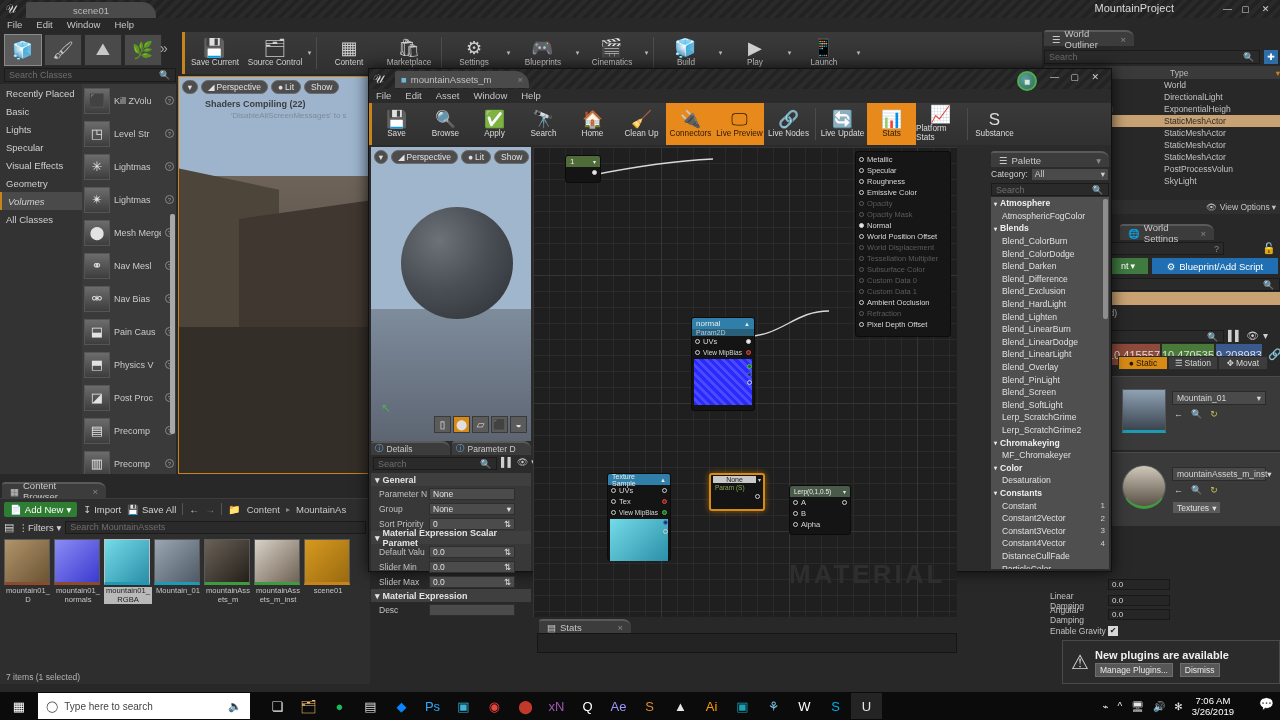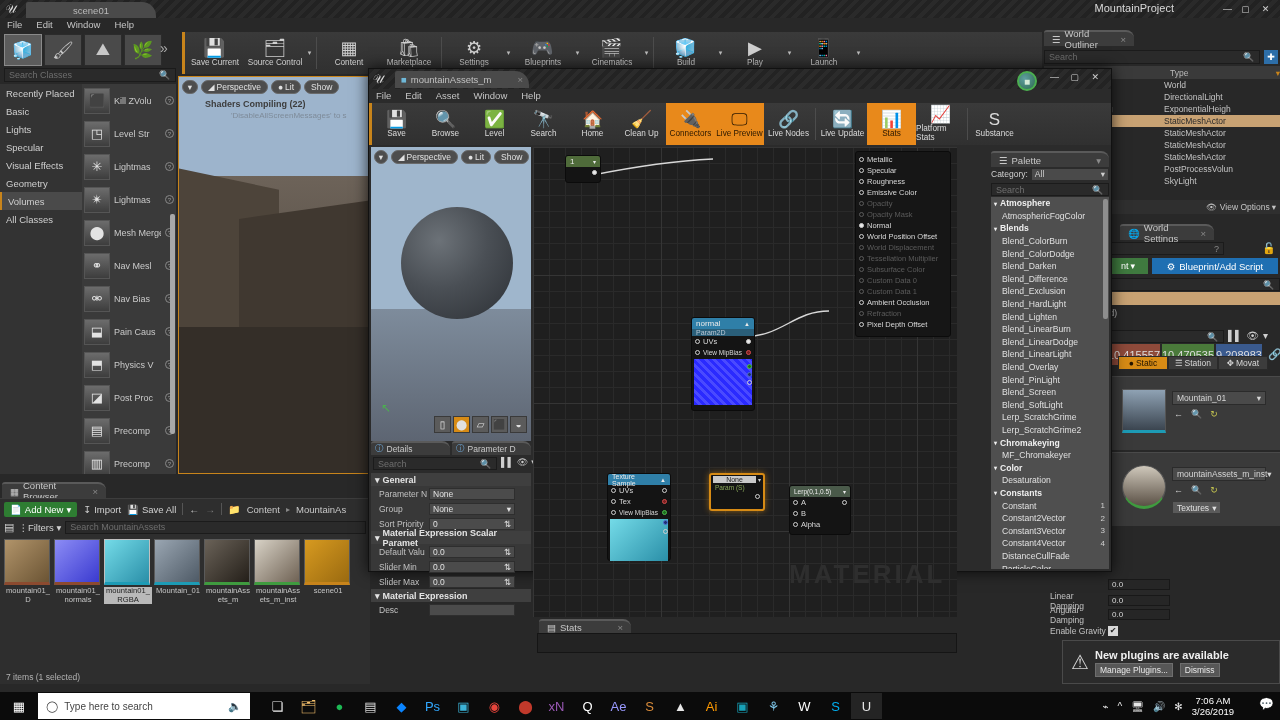--- a/index.html
+++ b/index.html
@@ -48,21 +48,21 @@
   
   #modesTabs { left:4px; top:34px; width:172px; height:34px; display:flex; gap:2px; }
   .modeBtn { width:38px; height:32px; background:#4a4a4a; border:1px solid #2b2b2b;
      display:flex; align-items:center; justify-content:center; font-size:17px; }
   .modeBtn.sel { background:#5c5c5c; border-color:#8a8a8a; }
   #modesMore { left:160px; top:40px; font-size:14px; color:#aaa; }
   #classSearch { left:4px; top:68px; width:172px; height:14px; }
   #placeCats { left:0px; top:84px; width:82px; height:390px; background:#333;text-align:center; }
   .catItem { height:18px; display:flex; align-items:center; padding-left:6px;
      font-size:9.5px; color:#cfcfcf; }
-  .catItem.sel { background:#4a4a4a; border-left:2px solid #c8841b; }
+  .catItem.sel { background:#4a4a4a; border-left:2px solid #c8841b;font-style:italic; }
   #placeList { left:82px; top:84px; width:94px; height:390px;
      background:#3a3a3a; overflow:hidden; }
   .placeRow { height:33px; display:flex; align-items:center; gap:4px; padding-left:2px; }
   .placeThumb { width:26px; height:26px; background:linear-gradient(#6c6c6c,#3d3d3d);
      border:1px solid #555; display:flex; align-items:center; justify-content:center;
      font-size:13px; color:#e3e3e3; }
   .placeName { font-size:9px; color:#cacaca; flex:1; overflow:hidden; white-space:nowrap; }
   .placeHelp { width:9px; height:9px; border:1px solid #888; border-radius:50%;
      font-size:6px; text-align:center; line-height:8px; color:#999; margin-right:2px; }
   #placeScroll { right:1px; top:130px; width:5px; height:220px; background:#a8a8a8; border-radius:2px; }
@@ -707,21 +707,21 @@
         <div class="mtBtn">
           <div class="g">💾</div>
           <div>Save</div>
         </div>
         <div class="mtBtn">
           <div class="g">🔍</div>
           <div>Browse</div>
         </div>
         <div class="mtBtn">
           <div class="g">✅</div>
-          <div>Level</div>
+          <div>Apply</div>
         </div>
         <div class="mtBtn">
           <div class="g">🔭</div>
           <div>Search</div>
         </div>
         <div class="mtBtn">
           <div class="g">🏠</div>
           <div>Home</div>
         </div>
         <div class="mtBtn">

